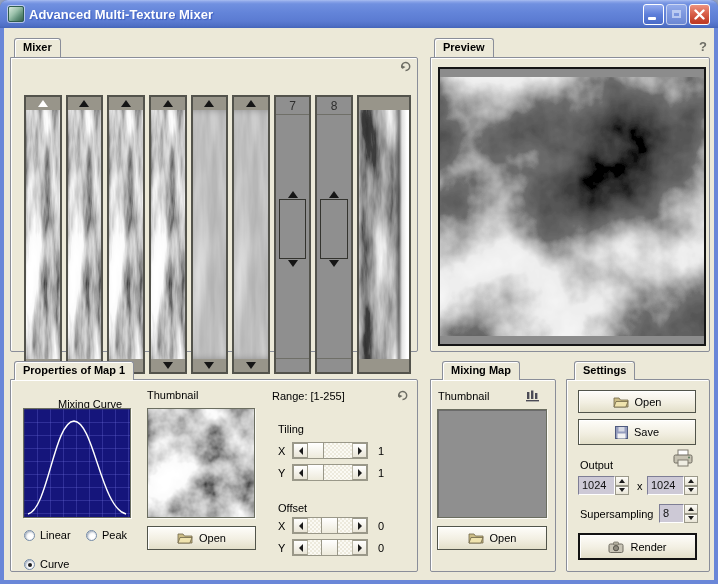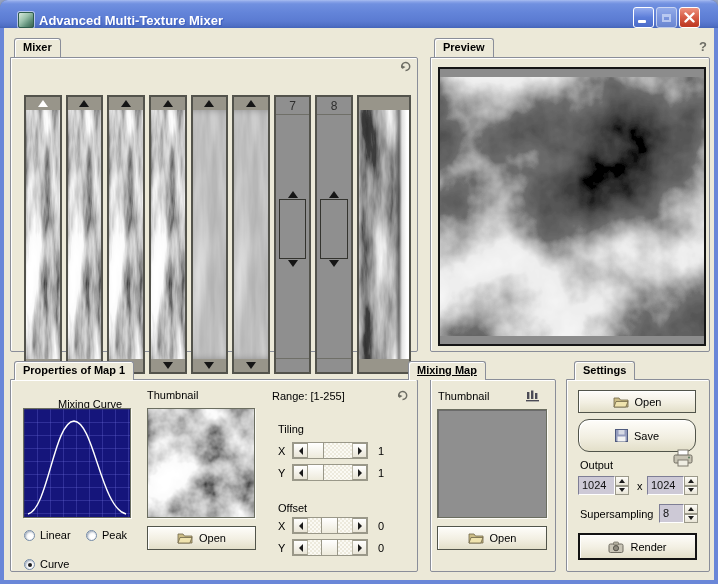--- a/index.html
+++ b/index.html
@@ -3,21 +3,21 @@
 <meta charset="utf-8">
 <style>
   html,body{margin:0;padding:0;background:#9aa8c8;}
   *{box-sizing:border-box;}
   .win{position:relative;width:718px;height:584px;font-family:"Liberation Sans",sans-serif;
        background:#6A87D8;border-radius:8px 8px 0 0;overflow:hidden;
        box-shadow:0 2px 6px rgba(0,0,0,.4);}
   
   .titlebar{position:absolute;left:0;top:0;right:0;height:28px;border-radius:8px 8px 0 0;
     background:linear-gradient(180deg,#A8BDF1 0%,#89A3E8 6%,#7090E0 14%,#6384D9 45%,#5B7BD2 75%,#4F6FC5 92%,#4565B8 100%);
-    display:flex;align-items:flex-end;padding:0 18px;}
+    display:flex;align-items:center;padding:0 8px;}
   .app-icon{width:16px;height:16px;margin-right:5px;border:1px solid #2F5D4C;border-radius:2px;
     background:linear-gradient(135deg,#D8E8DC 0%,#9CC2AC 40%,#5F8F78 70%,#39604E 100%);
     box-shadow:0 0 0 1px rgba(255,255,255,.55);}
   .title-text{color:#fff;font-weight:bold;font-size:13px;text-shadow:1px 1px 1px #3A5BBF;flex:1;
     white-space:nowrap;overflow:hidden;}
   .winbtn{width:21px;height:21px;border-radius:3px;margin-left:2px;border:1px solid #fff;
     display:flex;align-items:center;justify-content:center;position:relative;}
   .btn-min{background:linear-gradient(180deg,#93ABEE,#5D7ED9 50%,#4A6BC8);}
   .btn-min i{position:absolute;left:4px;bottom:4px;width:8px;height:3px;background:#fff;border-radius:1px;}
   .btn-max{background:linear-gradient(180deg,#A9BCF0,#8BA2E2 50%,#7A93D6);opacity:.65;}
@@ -384,21 +384,21 @@
         </div>
       <div class="sb-track">
           <div class="sb-thumb pos-mid"></div>
         </div>
       <div class="sb-btn rgt">
           <i class="arr-r"></i>
         </div>
     </div>
     <div class="sb-val" style="left:374px;top:514px;">0</div>
 
-    <div class="tab" style="left:404px;top:333px;text-decoration:underline;"><span>Mixing Map</span></div>
+    <div class="tab" style="left:438px;top:333px;"><span>Mixing Map</span></div>
     <div class="gbox" style="left:426px;top:351px;width:126px;height:193px;"></div>
     <div class="lbl" style="left:434px;top:362px;">Thumbnail</div>
     <svg class="icon" style="left:522px;top:361px;" width="14" height="13" viewBox="0 0 14 13">
       <rect x="1" y="3" width="2.4" height="7" fill="#4A4A55"></rect>
       <rect x="5" y="1.5" width="2.4" height="8.5" fill="#4A4A55"></rect>
       <rect x="9" y="4" width="2.4" height="6" fill="#4A4A55"></rect>
       <rect x="0" y="11" width="13" height="1.4" fill="#4A4A55"></rect>
     </svg>
     <div class="sunken" style="position:absolute;left:433px;top:381px;width:110px;height:109px;background:#8F8F8F;"></div>
     <div class="btn" style="left:433px;top:498px;width:110px;height:24px;">
@@ -412,21 +412,21 @@
     <div class="tab" style="left:562px;top:333px;margin-left:8px;"><span>Settings</span></div>
     <div class="gbox" style="left:562px;top:351px;width:144px;height:193px;"></div>
 
     <div class="btn" style="left:574px;top:362px;width:118px;height:23px;">
       <svg width="16" height="12" viewBox="0 0 16 12">
         <path d="M1 2 L6 2 L7.5 4 L15 4 L15 11 L1 11 Z" fill="#CBBC86" stroke="#6E6448" stroke-width=".8"></path>
         <path d="M3 5.5 L15 5.5 L12.8 11 L1 11 Z" fill="#EFE3AE" stroke="#6E6448" stroke-width=".8"></path>
       </svg>
       <span>Open</span>
     </div>
-    <div class="btn" style="left:574px;top:391px;width:118px;height:33px;border-radius:11px;">
+    <div class="btn" style="left:574px;top:391px;width:118px;height:26px;">
       <svg width="13" height="13" viewBox="0 0 13 13">
         <rect x="0.5" y="0.5" width="12" height="12" fill="#959DBE" stroke="#4F5A7E"></rect>
         <rect x="3.5" y="1" width="6" height="4.5" fill="#D7DAE4"></rect>
         <rect x="2.5" y="7.5" width="8" height="5" fill="#F2F2F2"></rect>
       </svg>
       <span>Save</span>
     </div>
 
     <div class="lbl" style="left:576px;top:431px;">Output</div>
     <svg class="icon" style="left:668px;top:421px;" width="22" height="19" viewBox="0 0 22 19">

